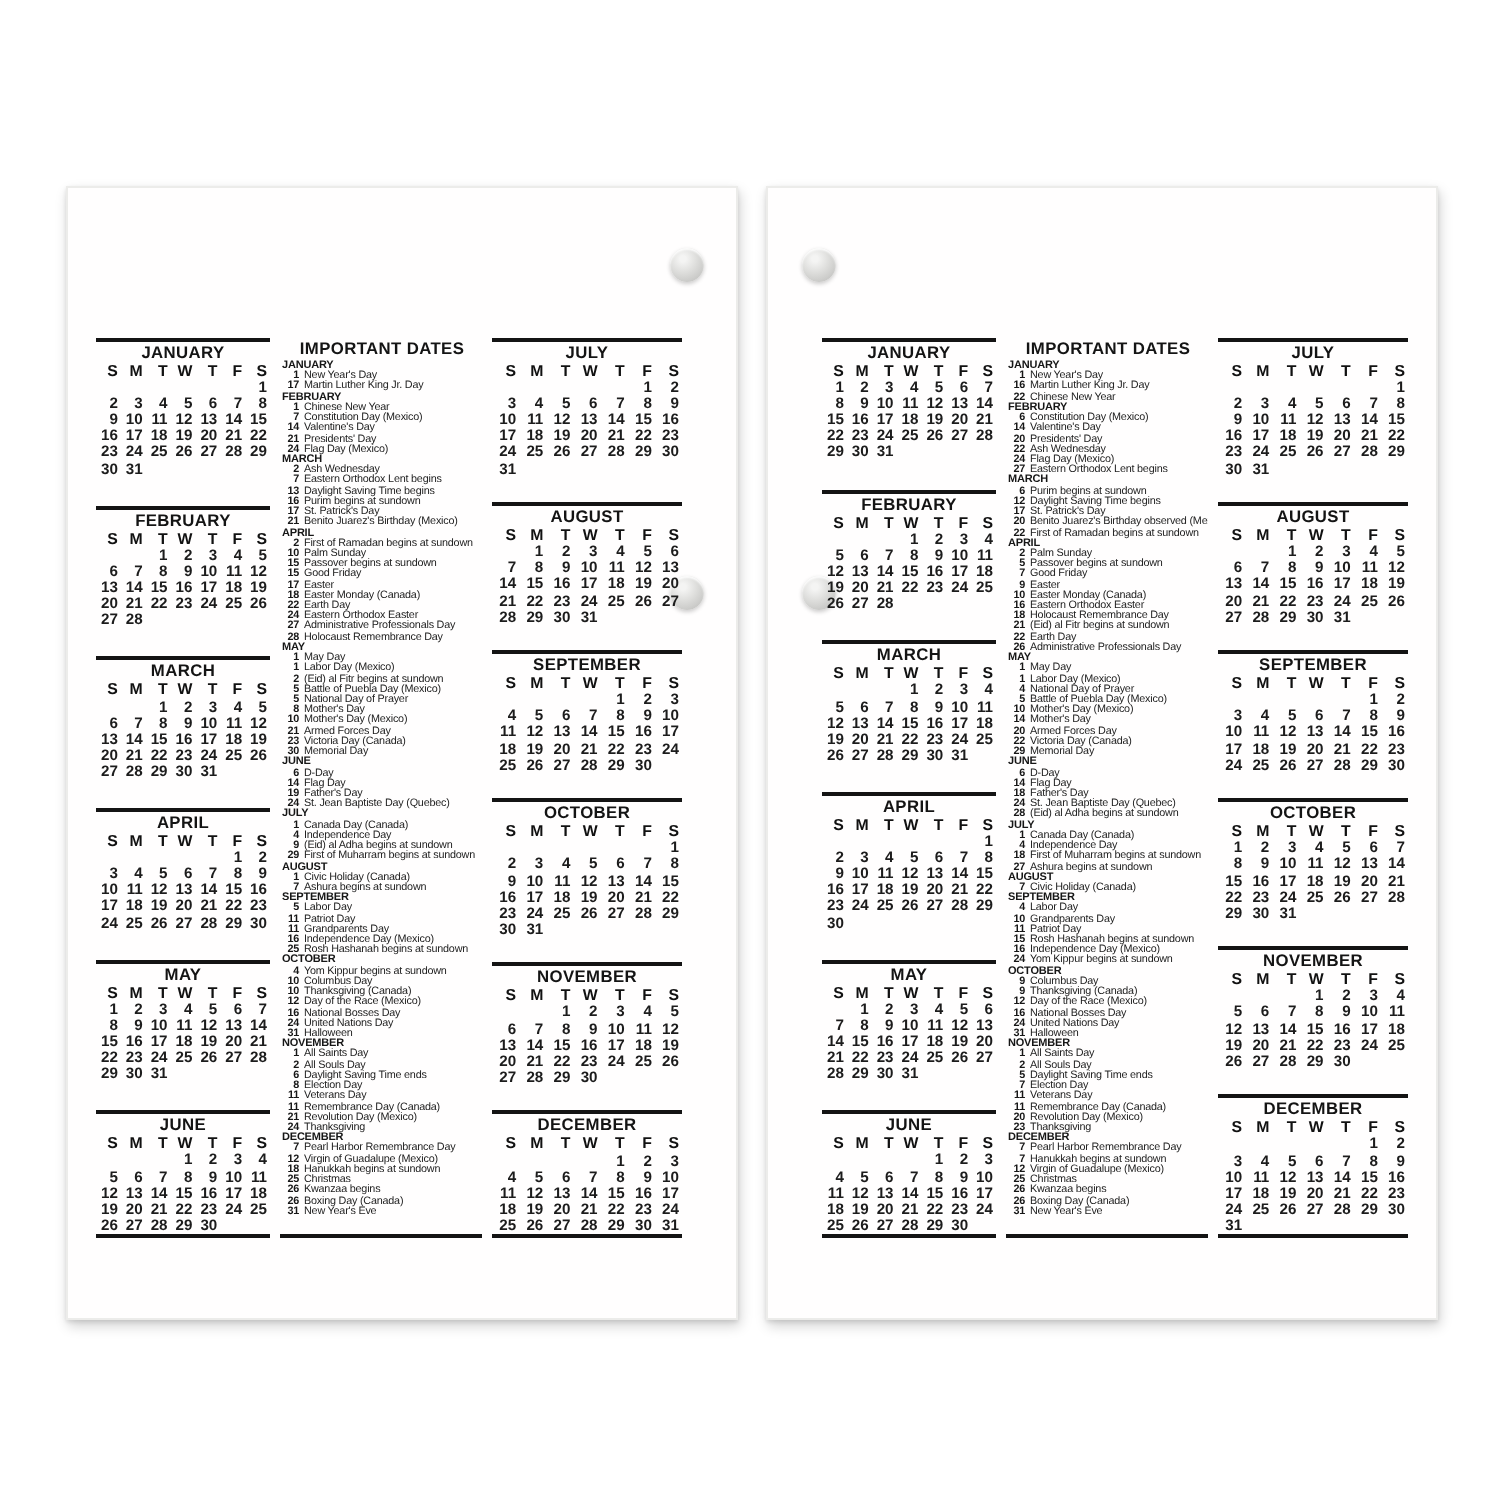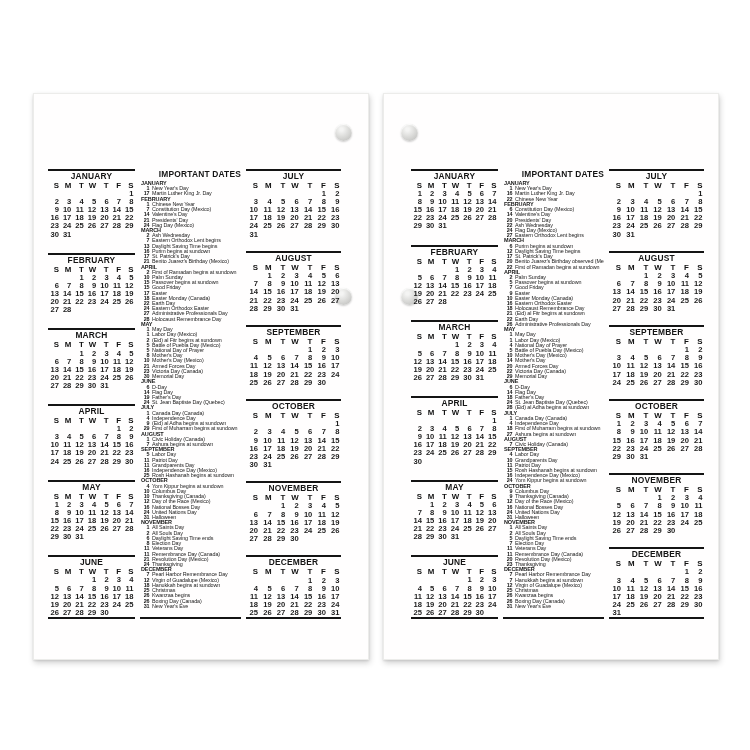--- a/index.html
+++ b/index.html
@@ -23,21 +23,21 @@
   .mcol{display:flex;flex-direction:column;justify-content:space-between;
         border-bottom:2.5px solid #141414;}
   .month{border-top:2.5px solid #141414;}
   .m-name{text-align:center;font-weight:700;font-size:8.4px;line-height:11px;
           letter-spacing:.2px;color:#141414;}
   .m-grid{display:grid;grid-template-columns:repeat(7,1fr);}
   .m-grid span{display:block;text-align:right;padding-right:1.5px;color:#1c1c1c;
                font-size:7.6px;line-height:8.1px;font-weight:700;}
   .m-grid .dow{font-size:7.9px;color:#111;}
   .imp{border-bottom:2.5px solid #141414;overflow:hidden;padding-left:1px;}
-  .imp-title{text-align:right;font-weight:700;font-size:8.4px;line-height:11px;
+  .imp-title{text-align:center;font-weight:700;font-size:8.4px;line-height:11px;
              letter-spacing:.2px;color:#141414;margin-bottom:1px;}
   .imp-month{font-weight:700;font-size:5.5px;line-height:5.22px;color:#161616;
              letter-spacing:-.1px;}
   .imp-entry{display:flex;white-space:nowrap;font-size:5.4px;line-height:5.22px;
              color:#222;letter-spacing:-.1px;}
   .imp-d{flex:none;width:8.5px;text-align:right;margin-right:2.5px;font-weight:700;color:#161616;}
   .imp-n{font-weight:400;}
 </style>
 </head>
 <body>

